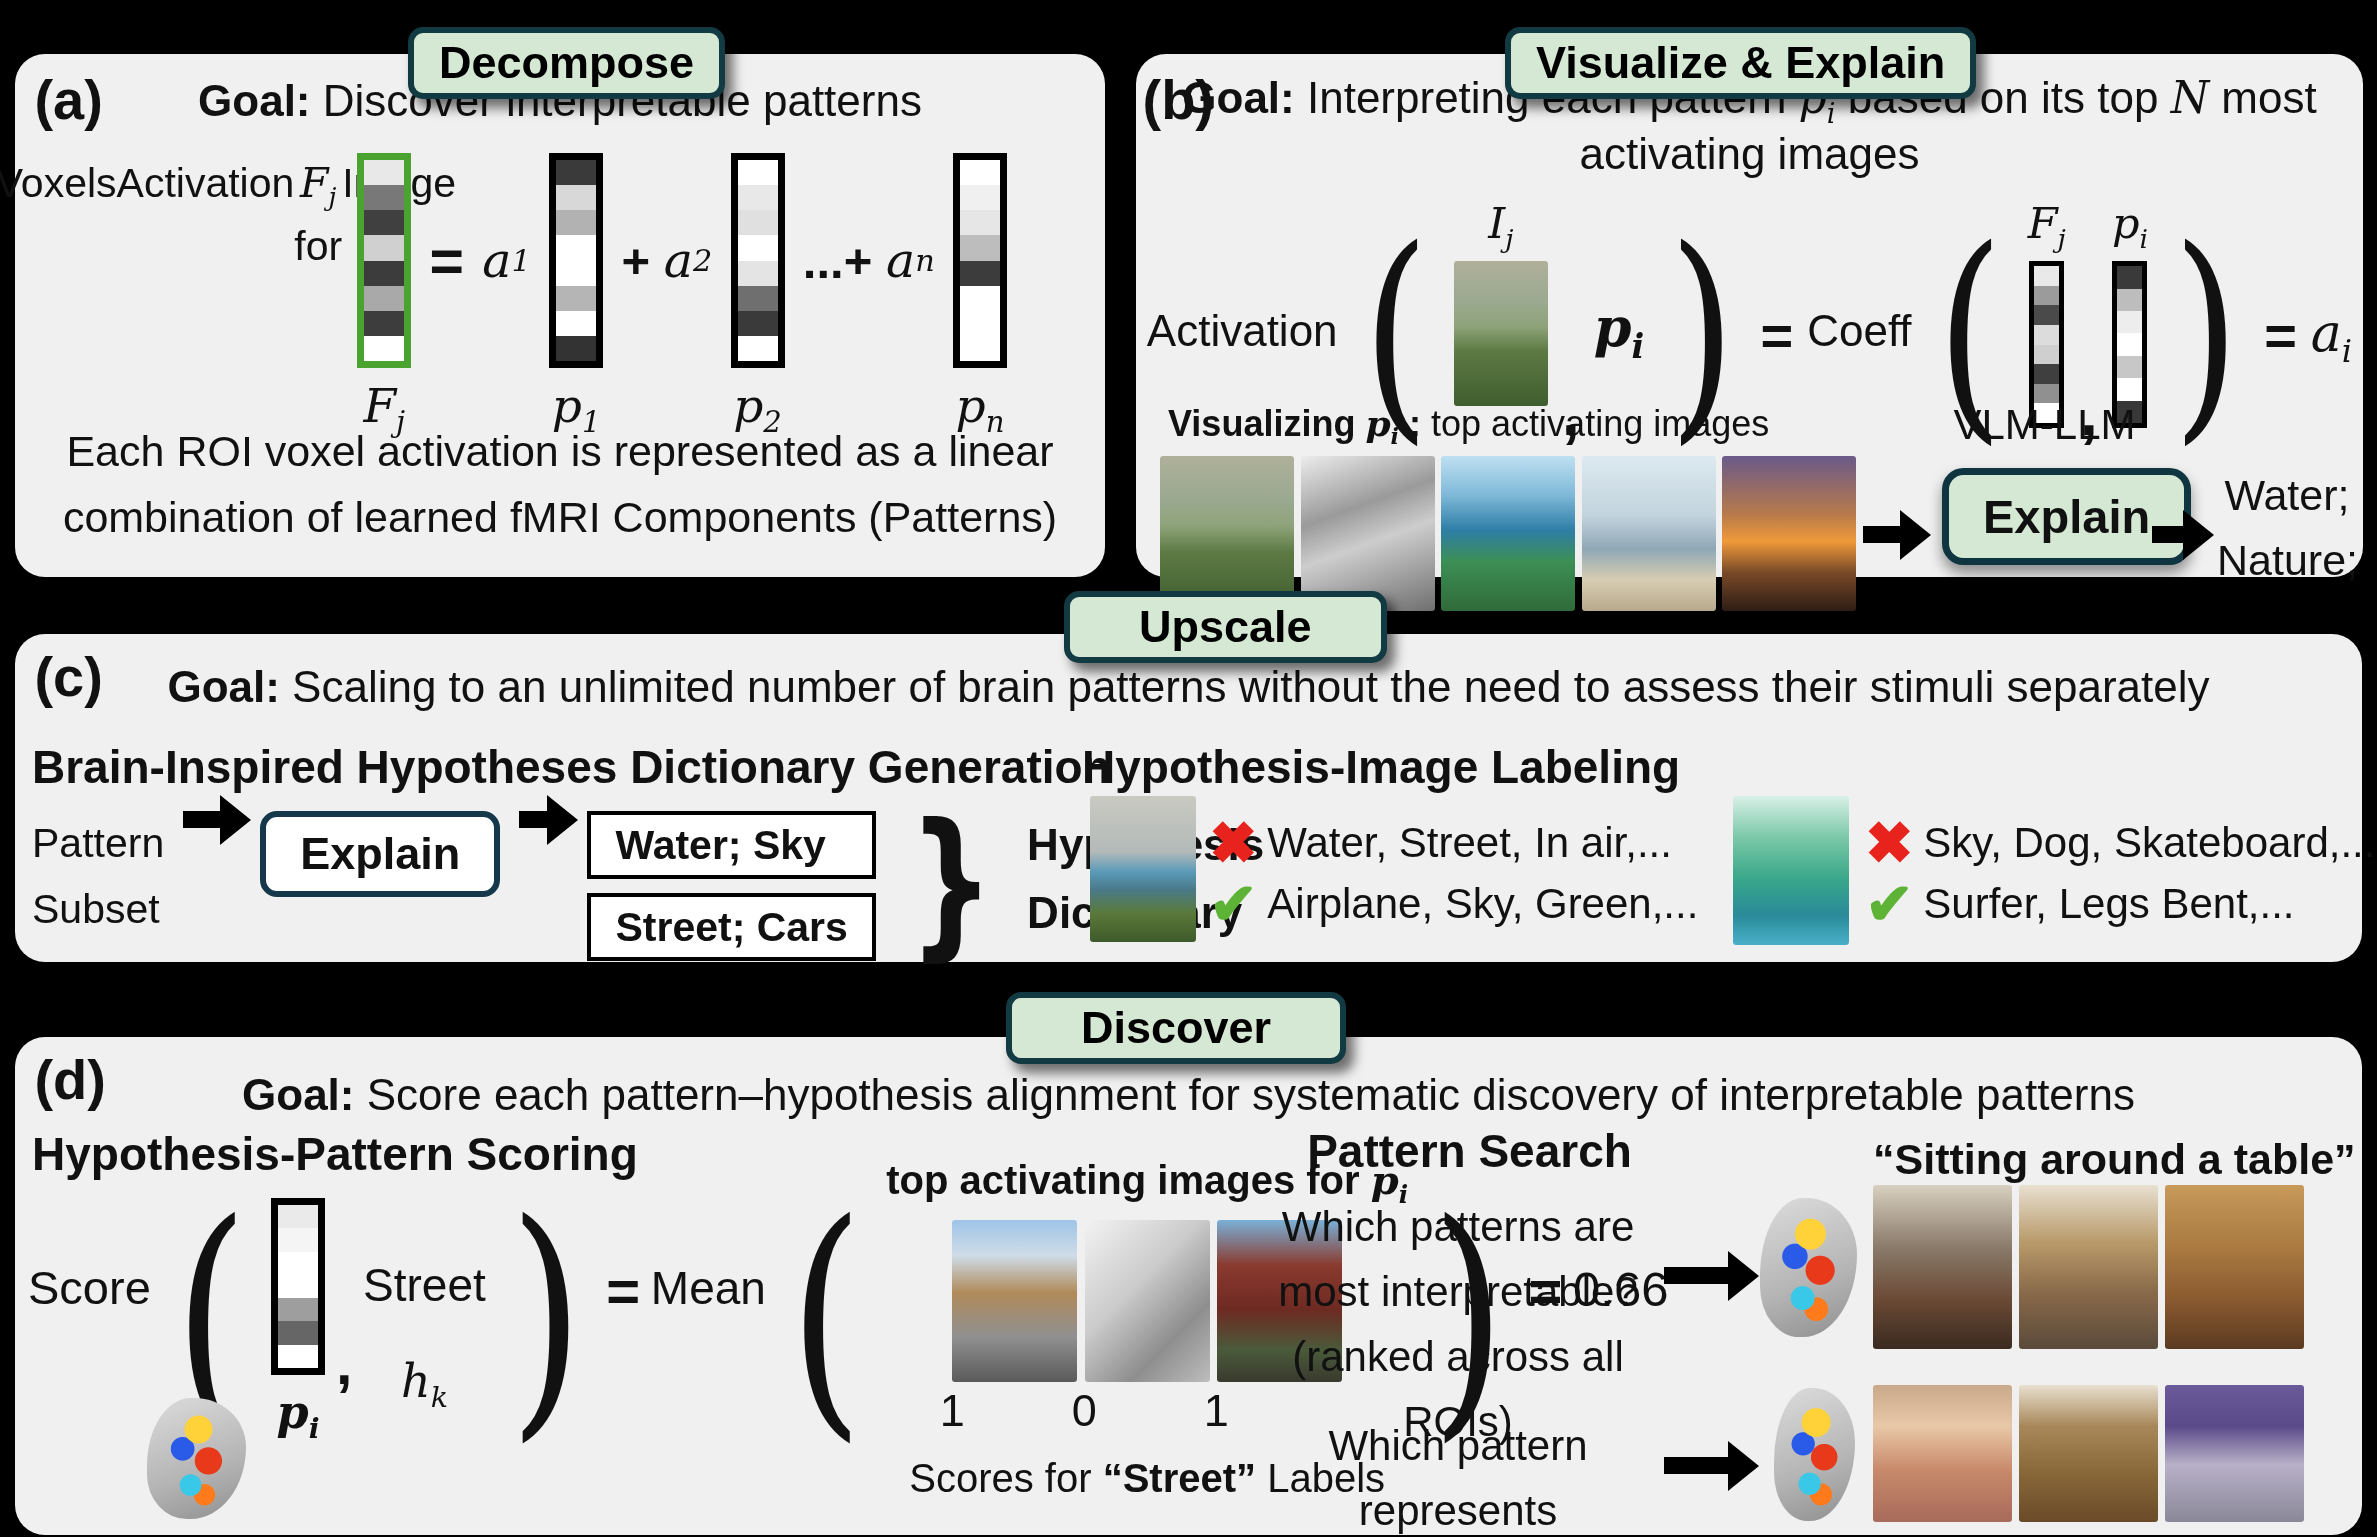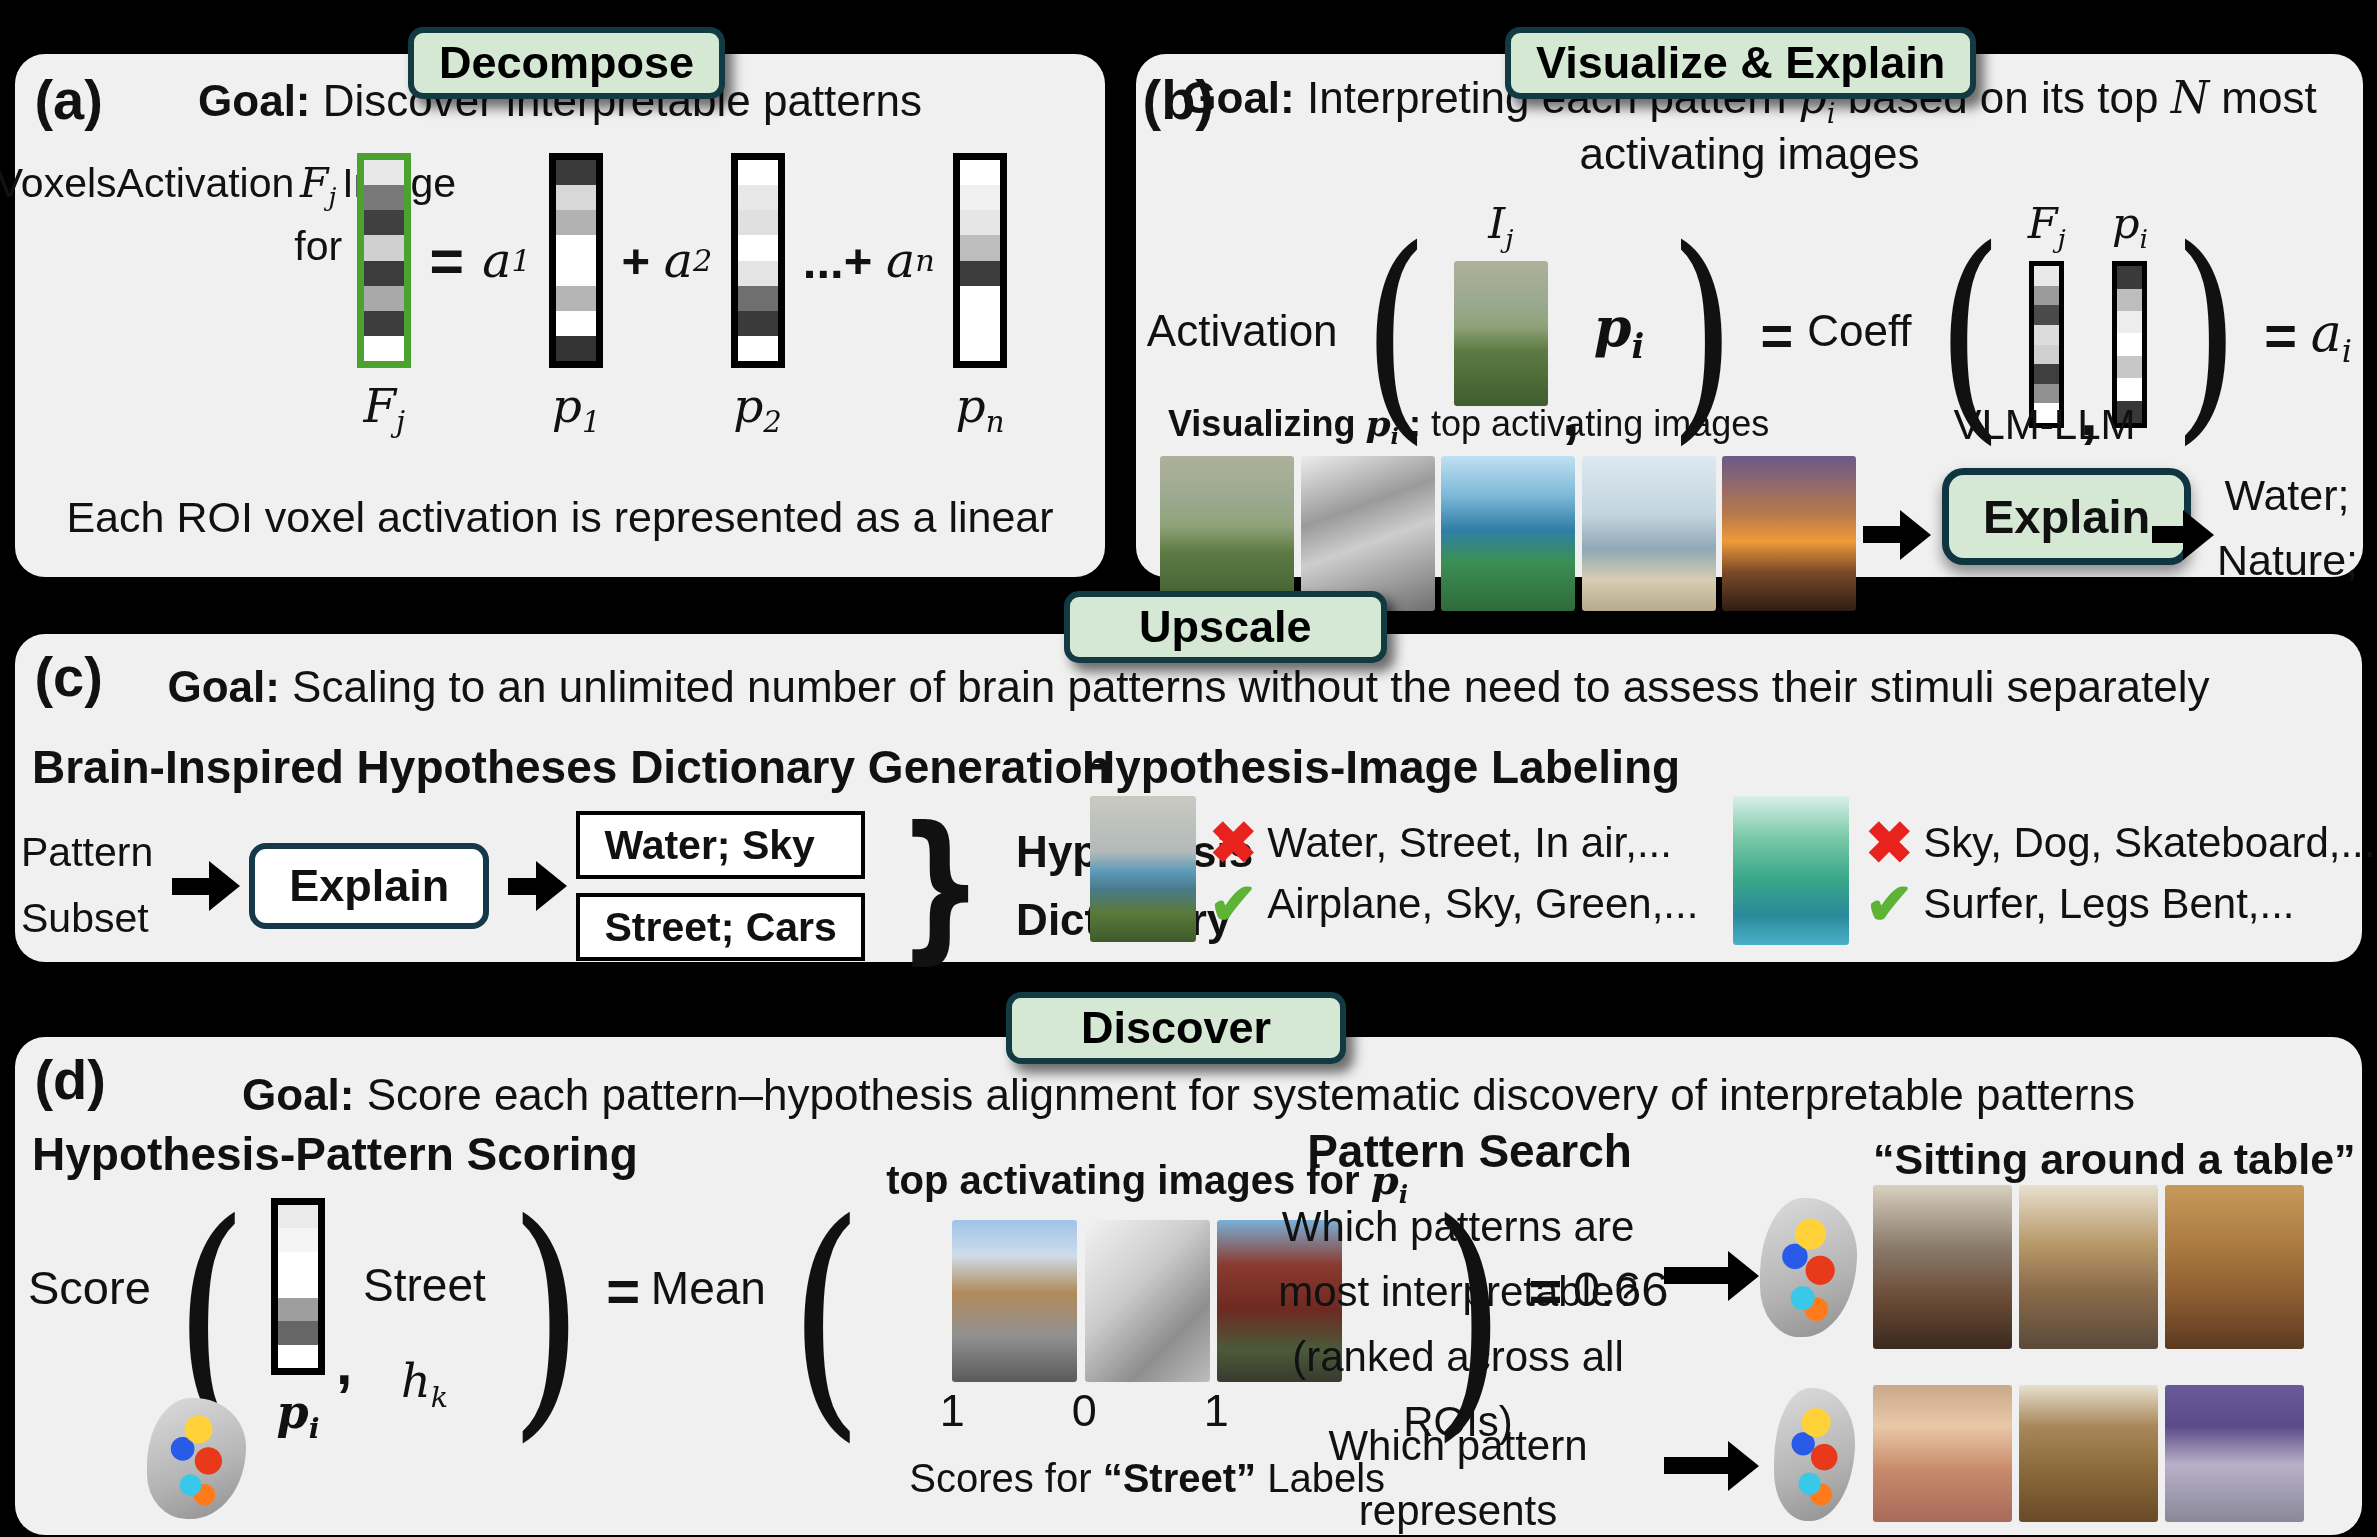--- a/index.html
+++ b/index.html
@@ -162,20 +162,21 @@
           <div style="background: rgb(60, 60, 60);"></div>
           <div style="background: rgb(255, 255, 255);"></div>
           <div style="background: rgb(255, 255, 255);"></div>
           <div style="background: rgb(255, 255, 255);"></div>
         </div>
       <div class="collabel"><span class="m">p</span><sub class="ms">n</sub></div>
     </div>
   </div>
   <div style="position:absolute;bottom:26px;left:0;right:0;text-align:center;font-size:43px;line-height:1.55;">
     <div>Each ROI voxel activation is represented as a linear</div>
+    <div>combination of learned fMRI Components (Patterns)</div>
   </div>
 </div>
 
 <div class="panel" style="left:1136px;top:54px;width:1227px;height:523px;">
   <div class="tag" style="left:6.5px;top:13px;">(b)</div>
   <div class="goal" style="top:18.3px;">
     <span class="b">Goal:</span><span> Interpreting each pattern </span><span class="m">p</span><sub class="ms">i</sub><span> based on its top </span><span class="m">N</span><span> most</span>
   </div>
   <div class="goal" style="top:75px;"><span>activating images</span></div>
   <div style="position:absolute;top:144px;left:0;right:0;display:flex;justify-content:center;align-items:flex-start;gap:14px;">
@@ -240,21 +241,21 @@
     <div>Nature;</div>
   </div>
 </div>
 
 <div class="panel" style="left:15px;top:634px;width:2347px;height:328px;">
   <div class="tag" style="left:19.4px;top:9.7px;">(c)</div>
   <div class="goal" style="top:28px;">
     <span class="b">Goal:</span><span> Scaling to an unlimited number of brain patterns without the need to assess their stimuli separately</span>
   </div>
   <div class="heading" style="left:17px;top:106px;">Brain-Inspired Hypotheses Dictionary Generation</div>
-  <div style="position:absolute;left:6px;top:177px;display:flex;align-items:center;gap:18.3px;">
+  <div style="position:absolute;left:17px;top:177px;display:flex;align-items:flex-start;gap:18.3px;">
     <div style="font-size:41px;line-height:1.6;text-align:left;">
       <div>Pattern</div>
       <div>Subset</div>
     </div>
     <div class="arr" style="width:38px;margin-right:21.5px;"></div>
     <div class="explain-white"><span>Explain</span></div>
     <div class="arr" style="width:29px;margin-right:21.5px;"></div>
     <div style="display:flex;flex-direction:column;gap:14px;">
       <div class="hypo-box"><span>Water; Sky</span></div>
       <div class="hypo-box"><span>Street; Cars</span></div>

